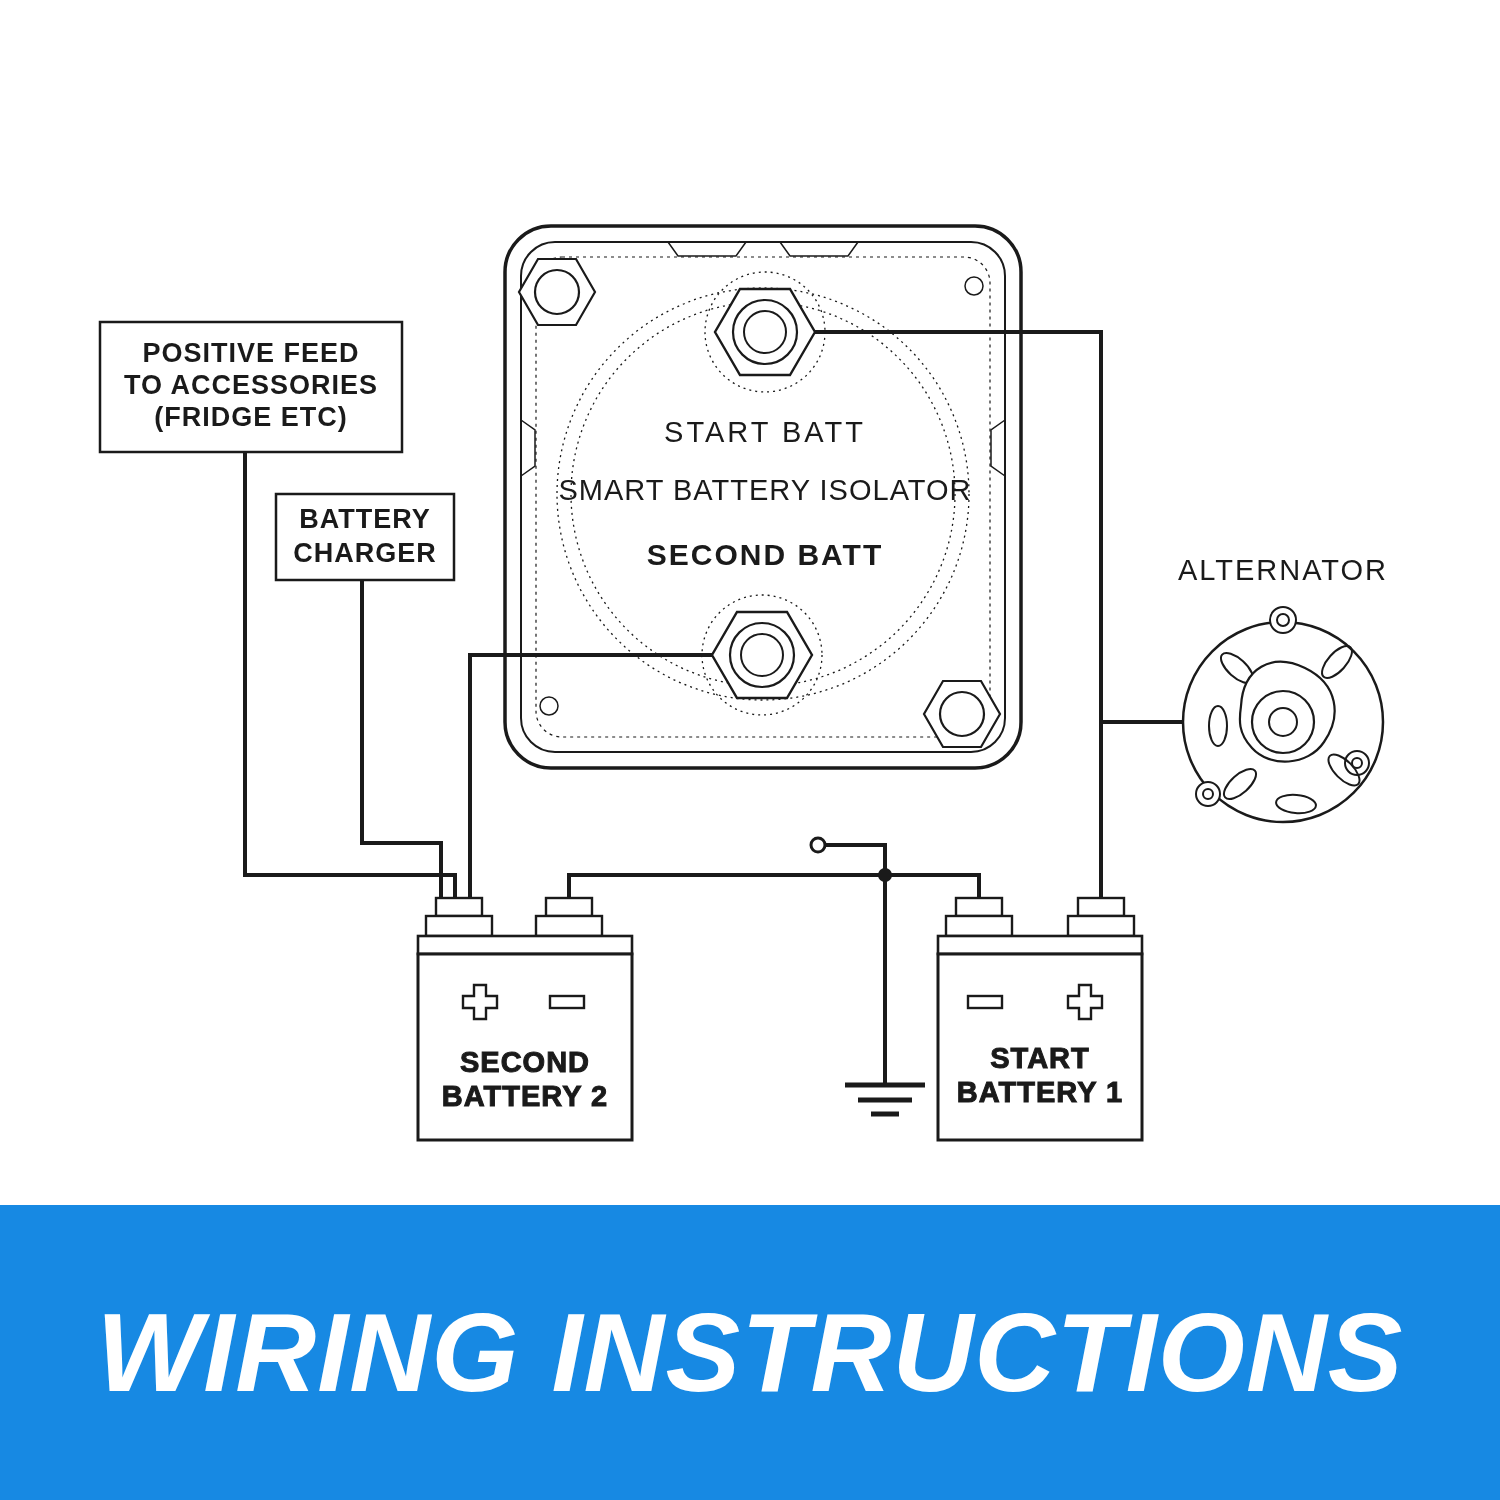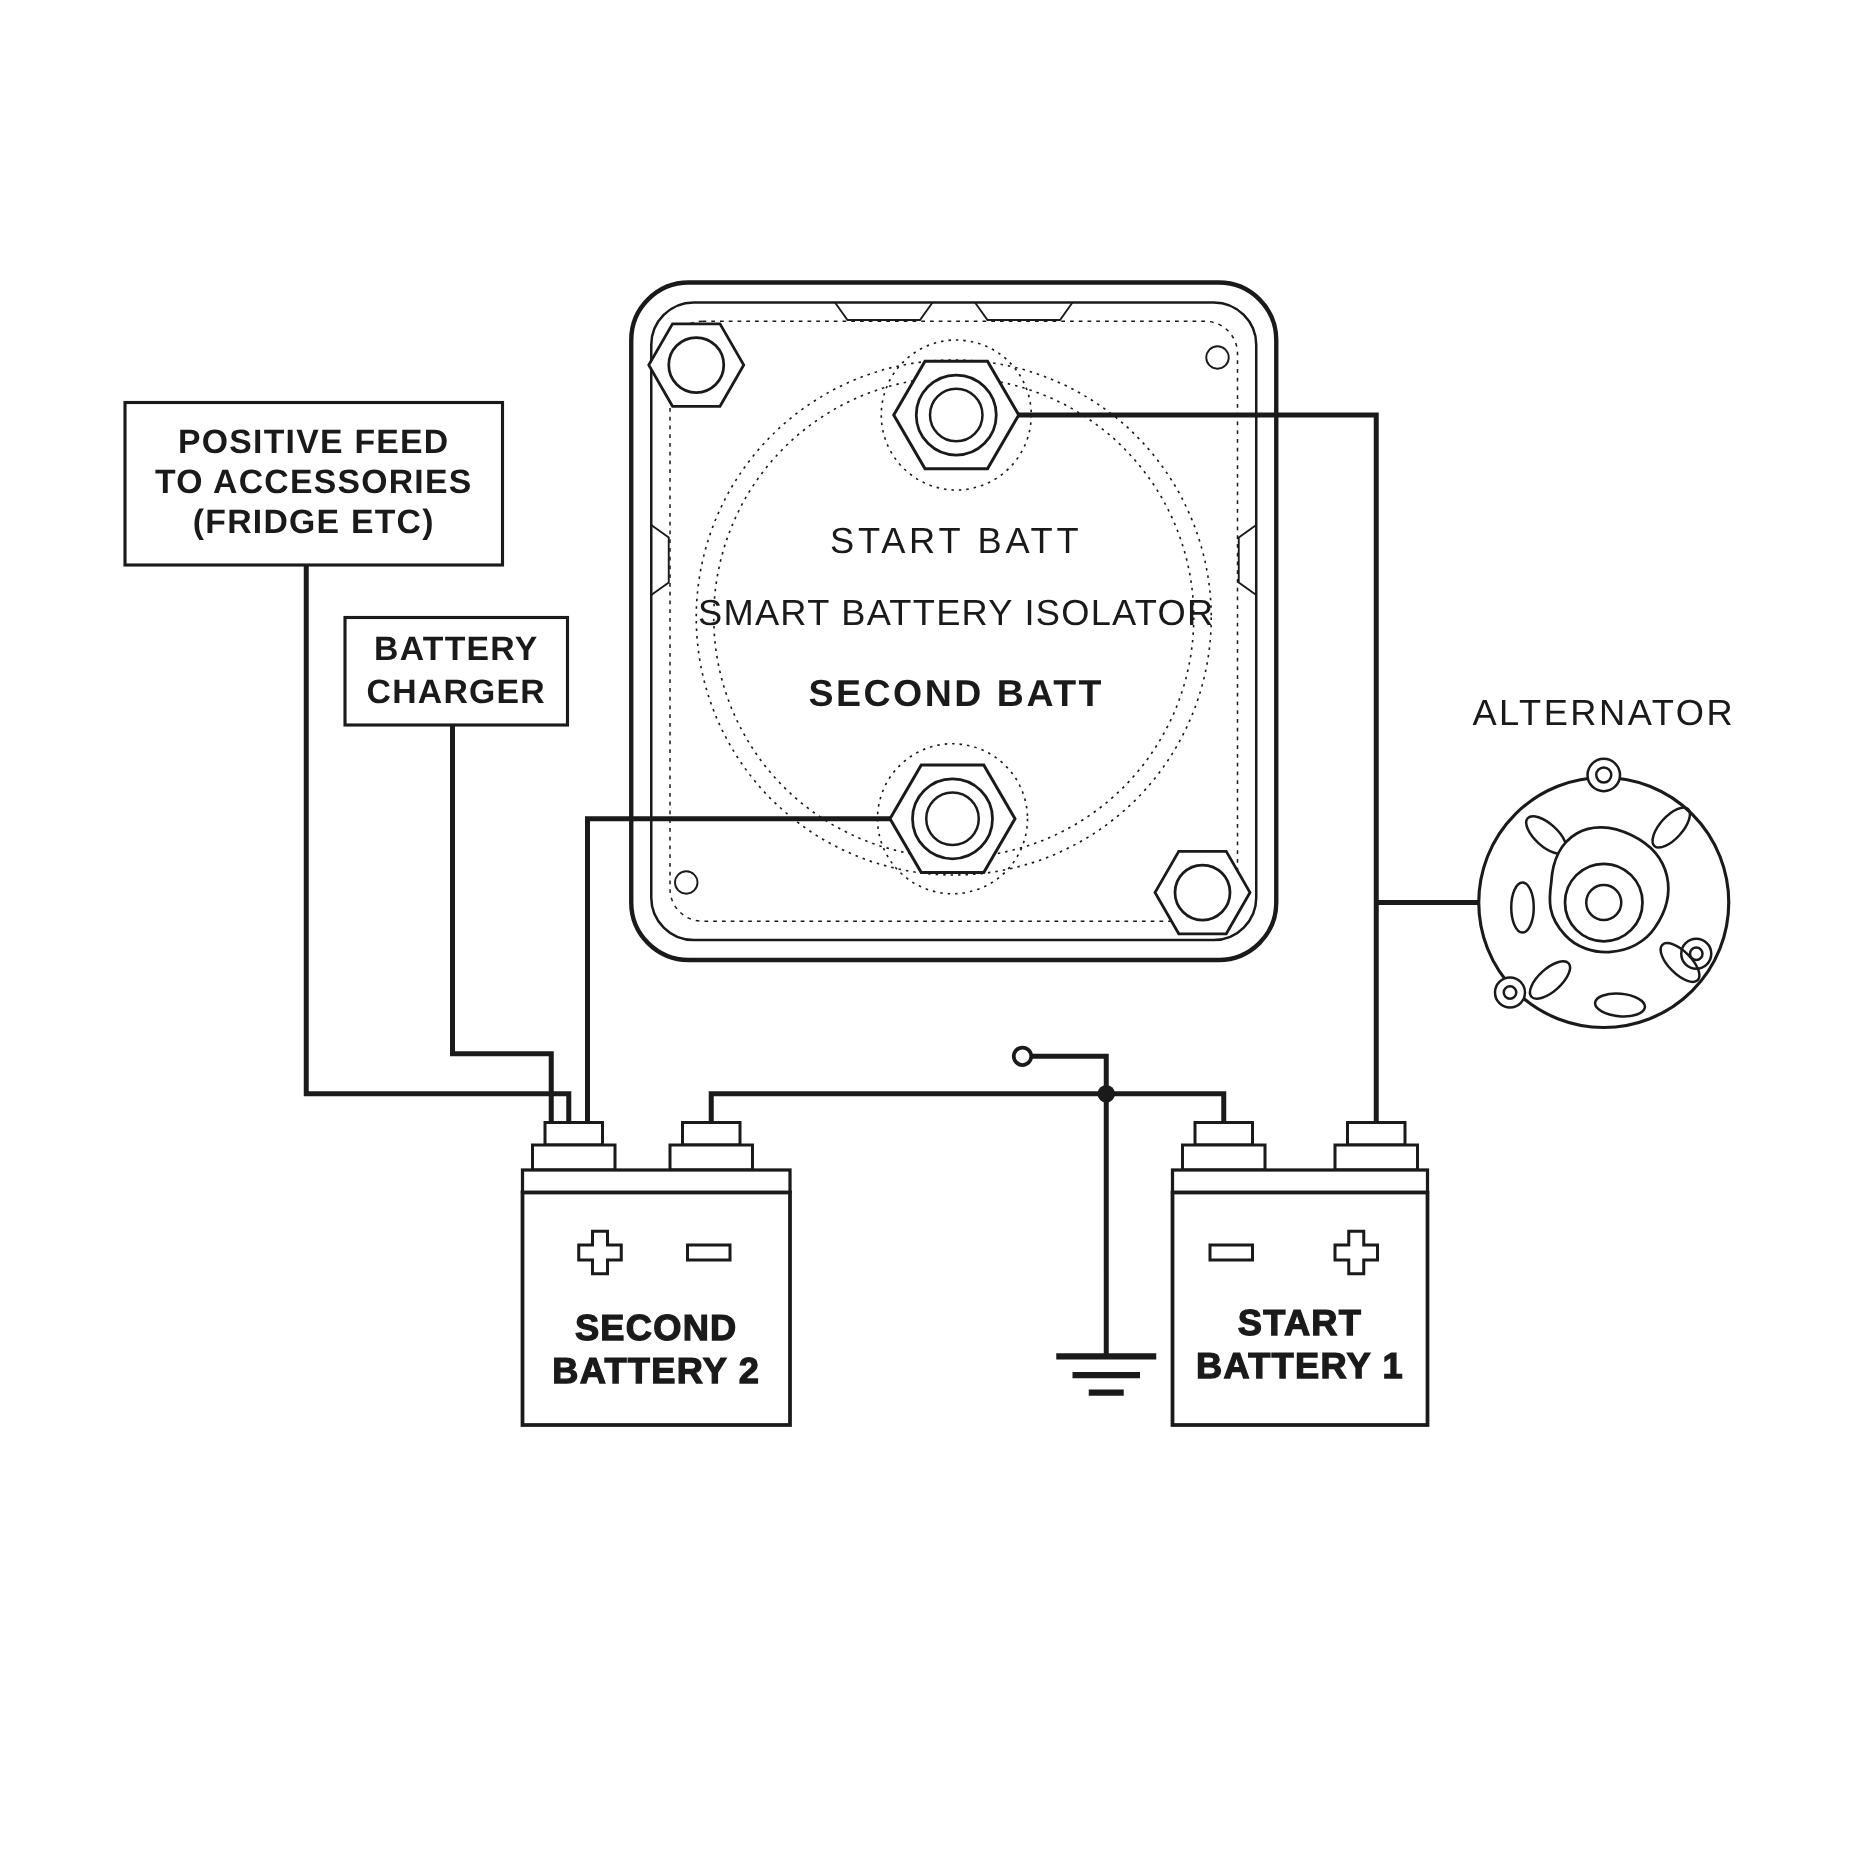--- a/index.html
+++ b/index.html
@@ -157,14 +157,17 @@
       </g>
       <rect x="938" y="936" width="204" height="18" stroke-width="2.6"></rect>
       <rect x="938" y="954" width="204" height="186" stroke-width="3"></rect>
       <rect x="968" y="996" width="34" height="12" stroke-width="2.4" fill="none"></rect>
       <path stroke-width="2.4" fill="none" d="M 1068 996 H 1079 V 985 H 1091 V 996 H 1102 V 1008 H 1091 V 1019 H 1079 V 1008 H 1068 Z"></path>
       <text class="batt-txt" x="1040" y="1068" text-anchor="middle">START</text>
       <text class="batt-txt" x="1040" y="1102" text-anchor="middle">BATTERY 1</text>
     </g>
   </svg>
 
+  <div class="banner">
+    <h1>WIRING INSTRUCTIONS</h1>
+  </div>
 
 </div>
 
 </body></html>

